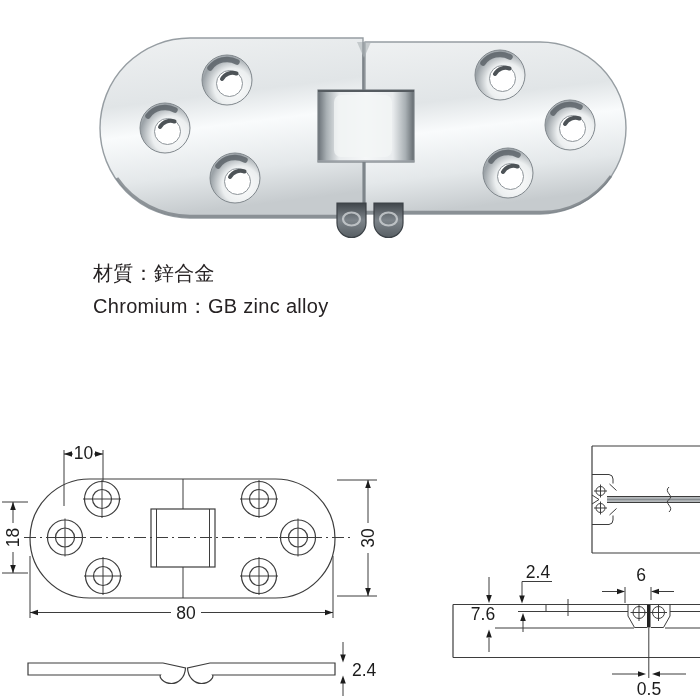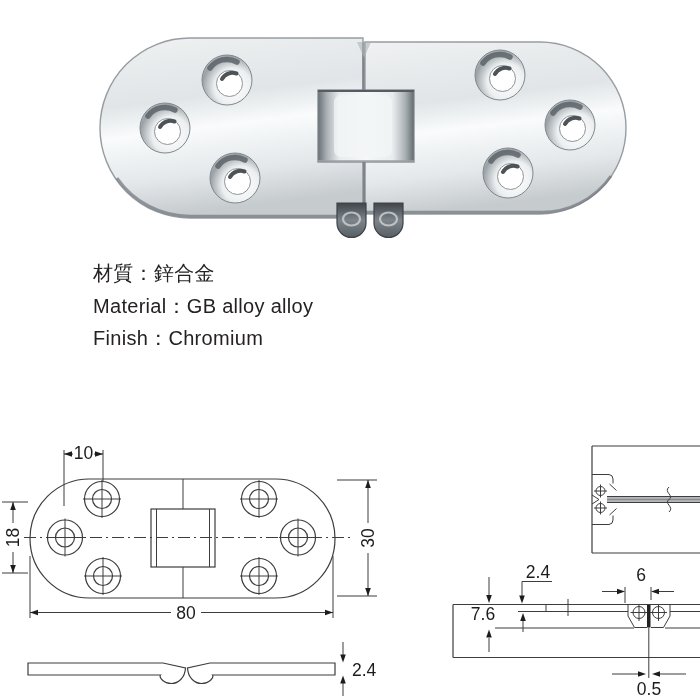--- a/index.html
+++ b/index.html
@@ -87,22 +87,21 @@
       <use href="#hole" x="165" y="128"></use>
       <use href="#hole" x="235" y="178"></use>
       <use href="#hole" x="500" y="75"></use>
       <use href="#hole" x="570" y="125"></use>
       <use href="#hole" x="508" y="173"></use>
     </g>
   </svg>
 
   <div id="specs">
     <div>材質：鋅合金</div>
-    <div>Material：GB alloy alloy</div>
-    <div>Finish：Chromium</div>
+    <div>Chromium：GB zinc alloy</div>
   </div>
 
   <svg id="drawings-svg" width="700" height="270" viewBox="0 430 700 270">
 
     <g>
       <rect class="ln" x="30" y="479" width="305" height="119" rx="59.5"></rect>
       <rect class="ln" x="151" y="509" width="64" height="58"></rect>
       <line class="thin" x1="156.5" y1="509" x2="156.5" y2="567"></line>
       <line class="thin" x1="209.5" y1="509" x2="209.5" y2="567"></line>
       <line class="thin" x1="183" y1="479" x2="183" y2="509"></line>

